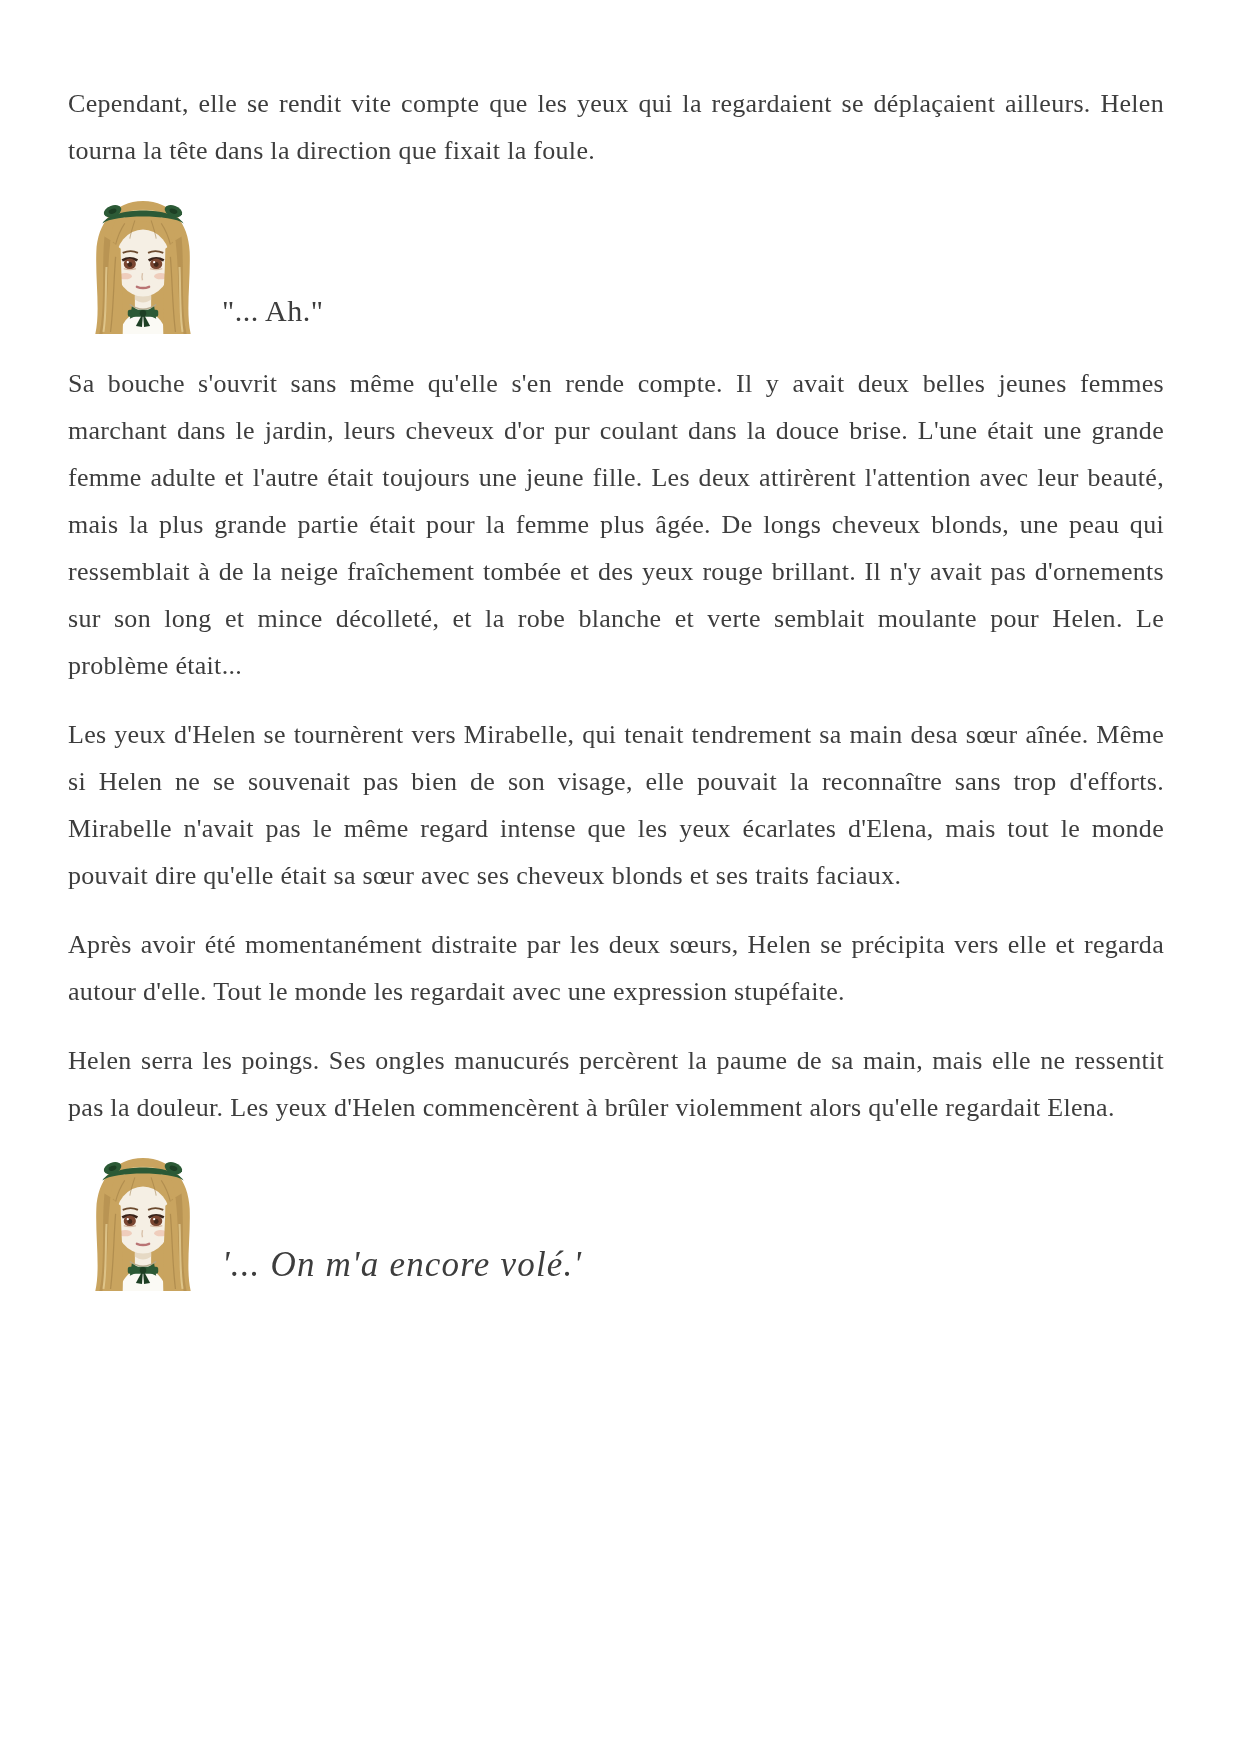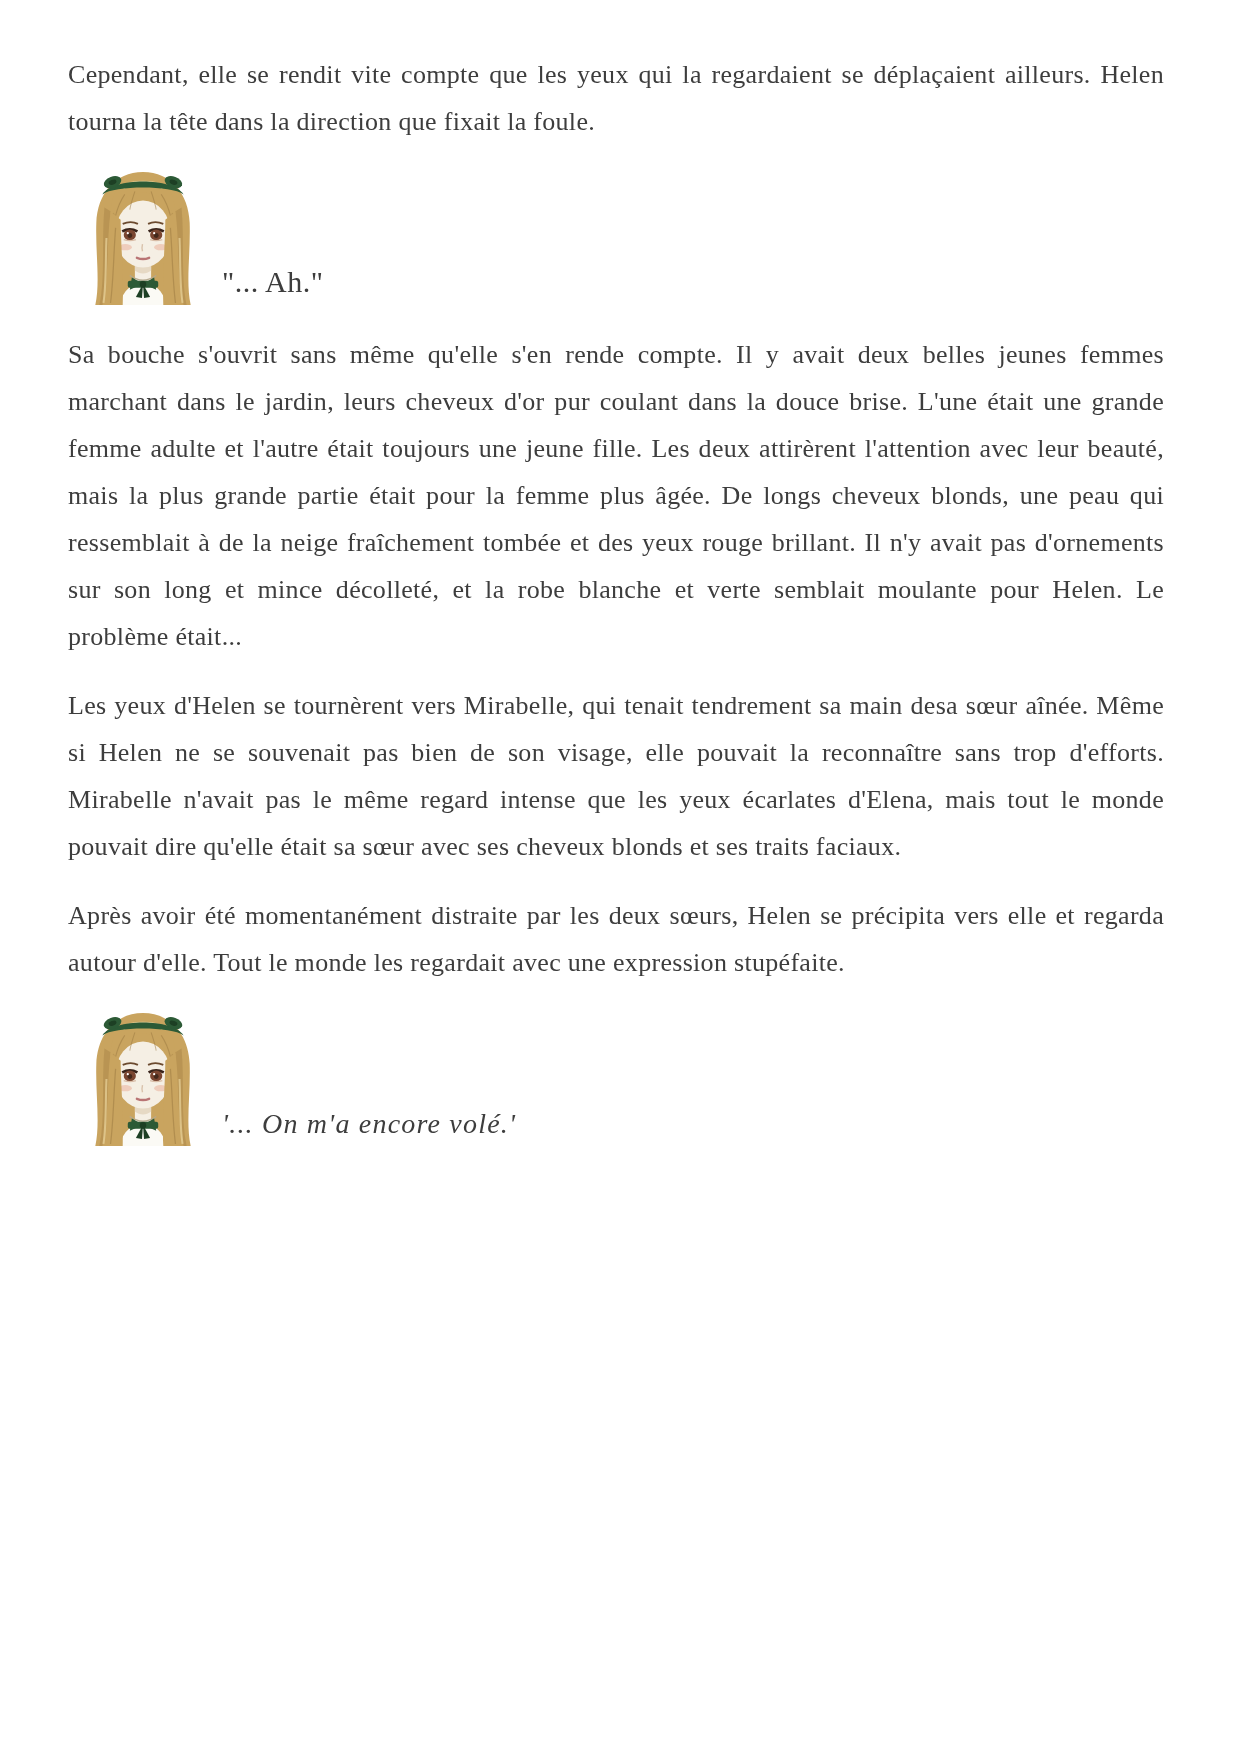--- a/index.html
+++ b/index.html
@@ -6,29 +6,29 @@
   :root{
     --page-bg:#ffffff; --text-color:#3d3d3d;
     --hair:#c9a45f; --hair-dark:#9a7740; --hair-light:#e9d49c;
     --skin:#f5efe4; --skin-shadow:#e6d9c4;
     --eye:#7a4631; --eye-dark:#43281b;
     --blush:#eec4b2; --mouth:#b97474;
     --ribbon:#2c5a36; --ribbon-dark:#1d3f24; --collar-white:#fbfaf5;
   }
   html,body{ width:1240px; height:1754px; background:var(--page-bg); }
   body{ font-family:"Liberation Serif", serif; color:var(--text-color); }
-  .sheet{ width:1240px; height:1754px; padding:51px 76px 0 68px; overflow:hidden; }
+  .sheet{ width:1240px; height:1754px; padding:80px 76px 0 68px; overflow:hidden; }
   .para{
     font-size:26px; line-height:47px; text-align:justify;
     letter-spacing:0.3px; margin-bottom:22px;
   }
   .portrait-row{ display:flex; align-items:flex-end; margin:8px 0 26px 14px; }
   .portrait{ width:122px; height:138px; flex:0 0 auto; display:block; }
   .dialogue{ font-size:30px; margin-left:18px; margin-bottom:6px; letter-spacing:0.5px; }
-  .dialogue.italic{ font-style:italic; font-size:28px; letter-spacing:1.2px; }
+  .dialogue.italic{ font-style:italic; font-size:35px; letter-spacing:1.2px; }
   .defs-holder{ position:absolute; width:0; height:0; overflow:hidden; }
 </style>
 </head>
 <body>
 
 <svg class="defs-holder" aria-hidden="true">
   <defs>
     <g id="helen-portrait">
       <path d="M60 5 C32 5 15 27 14 55 C13 84 18 114 13 136 L107 136 C102 114 107 84 106 55 C105 27 88 5 60 5 Z" style="fill:var(--hair,#c9a45f)"></path>
       <path d="M22 40 C19 72 23 108 17 136 L30 136 C33 104 31 68 32 46 Z" style="fill:var(--hair-dark,#9a7740);opacity:.35"></path>
@@ -88,20 +88,21 @@
   <div class="portrait-row">
     <svg class="portrait" viewBox="0 0 120 136">
         <use href="#helen-portrait"></use>
       </svg>
     <span class="dialogue">"... Ah."</span>
   </div>
 
   <p class="para">Sa bouche s'ouvrit sans même qu'elle s'en rende compte. Il y avait deux belles jeunes femmes marchant dans le jardin, leurs cheveux d'or pur coulant dans la douce brise. L'une était une grande femme adulte et l'autre était toujours une jeune fille. Les deux attirèrent l'attention avec leur beauté, mais la plus grande partie était pour la femme plus âgée. De longs cheveux blonds, une peau qui ressemblait à de la neige fraîchement tombée et des yeux rouge brillant. Il n'y avait pas d'ornements sur son long et mince décolleté, et la robe blanche et verte semblait moulante pour Helen. Le problème était...</p>
   <p class="para">Les yeux d'Helen se tournèrent vers Mirabelle, qui tenait tendrement sa main desa sœur aînée. Même si Helen ne se souvenait pas bien de son visage, elle pouvait la reconnaître sans trop d'efforts. Mirabelle n'avait pas le même regard intense que les yeux écarlates d'Elena, mais tout le monde pouvait dire qu'elle était sa sœur avec ses cheveux blonds et ses traits faciaux.</p>
   <p class="para">Après avoir été momentanément distraite par les deux sœurs, Helen se précipita vers elle et regarda autour d'elle. Tout le monde les regardait avec une expression stupéfaite.</p>
+  <p class="para">Helen serra les poings. Ses ongles manucurés percèrent la paume de sa main, mais elle ne ressentit pas la douleur. Les yeux d'Helen commencèrent à brûler violemment alors qu'elle regardait Elena.</p>
 
   <div class="portrait-row">
     <svg class="portrait" viewBox="0 0 120 136">
         <use href="#helen-portrait"></use>
       </svg>
     <span class="dialogue italic">'... On m'a encore volé.'</span>
   </div>
 
 </div>
 

